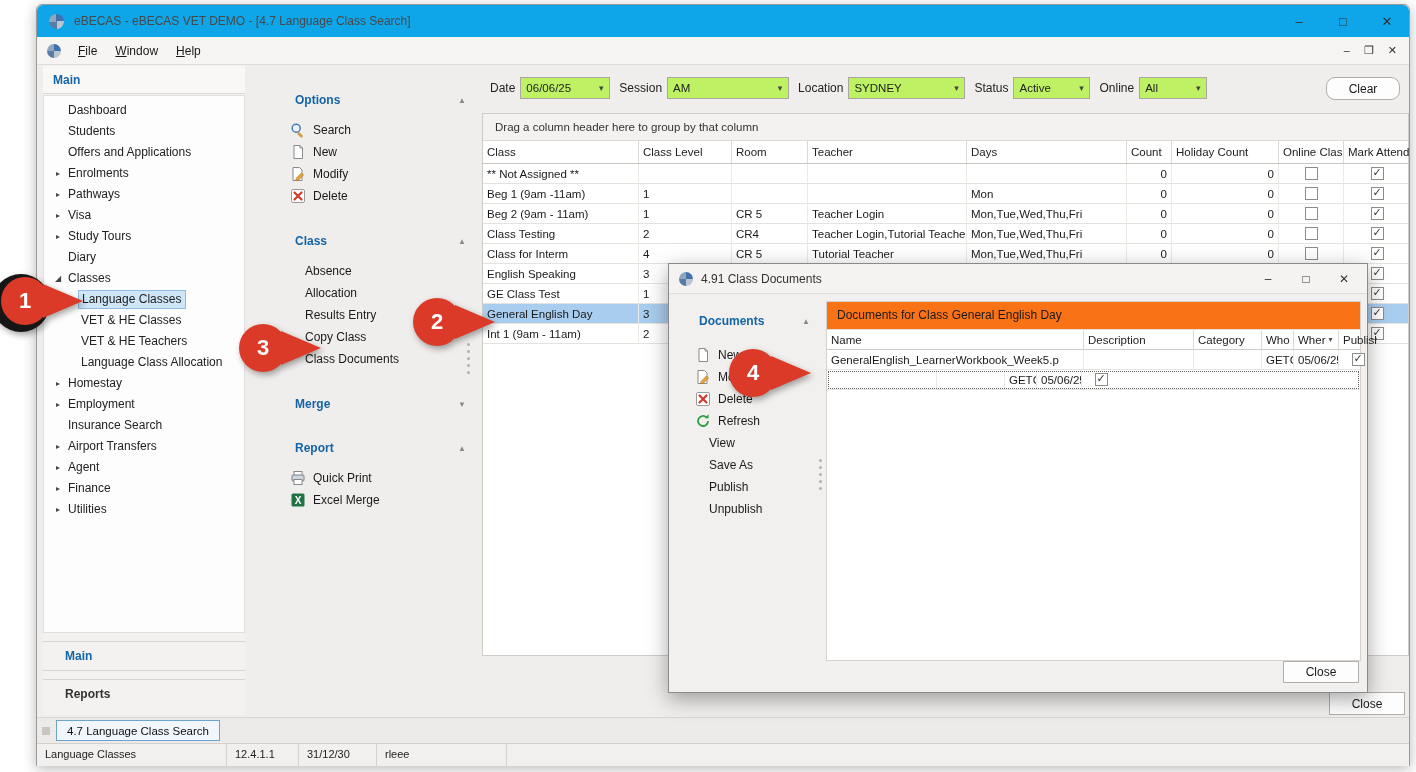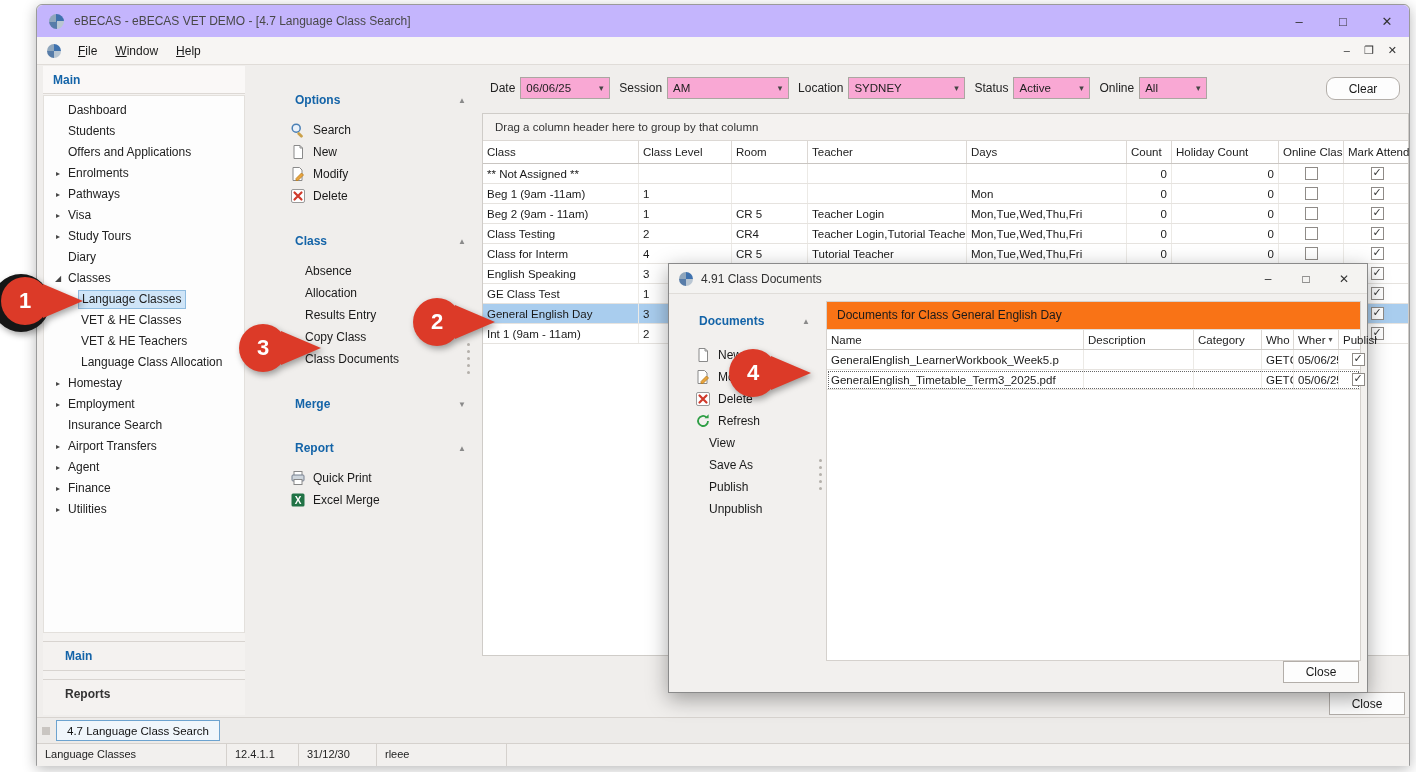--- a/index.html
+++ b/index.html
@@ -3,21 +3,21 @@
 <meta charset="utf-8">
 <style>
   * { margin:0; padding:0; box-sizing:border-box; }
   html,body { background:#ffffff; }
   body { font-family:"Liberation Sans", sans-serif; }
   #canvas { position:relative; width:1416px; height:772px; overflow:hidden; background:#ffffff; font-size:12px; color:#222; }
 
   
   .app-window { position:absolute; left:36px; top:4px; width:1374px; height:762px; background:#f0eeec;
     border:1px solid #9a9a9a; border-radius:6px 6px 0 0; box-shadow:0 3px 14px rgba(0,0,0,0.28); }
-  .titlebar { position:absolute; left:0; top:0; right:0; height:32px; background:#c4b5fd; border-radius:6px 6px 0 0;
+  .titlebar { position:absolute; left:0; top:0; right:0; height:32px; background:#0ea5e9; border-radius:6px 6px 0 0;
     display:flex; align-items:center; }
   .app-logo { width:15px; height:15px; margin-left:12px; border-radius:50%;
     background:conic-gradient(#3f72ae 0 25%, #b9c6d2 0 50%, #577ca8 0 75%, #8fa6bc 0); flex:none; }
   .title-text { margin-left:10px; font-size:12px; color:#484848; white-space:nowrap; }
   .win-controls { margin-left:auto; display:flex; }
   .win-btn { width:44px; height:30px; display:flex; align-items:center; justify-content:center; font-size:13px; color:#333; }
 
   .menubar { position:absolute; left:0; top:32px; right:0; height:28px; background:#f7f5f3; border-bottom:1px solid #e0dcd8;
     display:flex; align-items:center; }
   .menu-logo { width:14px; height:14px; margin:0 8px 0 10px; border-radius:50%;
@@ -49,21 +49,21 @@
   .section-header:first-child { margin-top:0; }
   .section-arrow { margin-left:auto; font-size:8px; color:#8a8a8a; }
   .action-item { height:22px; display:flex; align-items:center; padding-left:45px; font-size:12px; color:#1a1a1a; }
   .action-item.no-icon { padding-left:60px; }
   .a-icon { width:16px; height:16px; margin-right:7px; flex:none; display:inline-flex; }
 
   
   .content { position:absolute; left:445px; top:61px; width:929px; height:651px; }
   .filter-row { position:absolute; left:0; top:10px; right:0; height:24px; display:flex; align-items:center; padding-left:8px; }
   .f-label { font-size:12px; color:#222; margin:0 5px 0 9px; white-space:nowrap; }
-  .combo { height:22px; background:#f9a8d4; border:1px solid #aba6a1; display:flex; align-items:center; flex:none; }
+  .combo { height:22px; background:#bef264; border:1px solid #aba6a1; display:flex; align-items:center; flex:none; }
   .combo-val { flex:1; padding-left:5px; font-size:11.5px; white-space:nowrap; overflow:hidden; }
   .combo-arrow { width:16px; text-align:center; font-size:9px; color:#444; flex:none; }
   .btn { background:#fdfdfd; border:1px solid #b3aea9; font-size:12px; display:flex; align-items:center; justify-content:center; color:#1a1a1a; }
   .clear-btn { position:absolute; right:11px; top:11px; width:74px; height:23px;border-radius:9px; }
   .clear-btn::first-letter { text-decoration:underline; }
 
   .grid { position:absolute; left:0; top:47px; width:927px; height:543px; background:#fff; border:1px solid #cfccc8; }
   .group-bar { height:27px; background:#f4f2f0; border-bottom:1px solid #dcd8d4; line-height:26px; padding-left:12px;
     font-size:11.5px; color:#333; }
   .g-head { display:flex; height:23px; border-bottom:1px solid #c9c5c1; background:#fff; }
@@ -656,21 +656,20 @@
             <div class="dg-cell dcw0">GeneralEnglish_LearnerWorkbook_Week5.p</div>
             <div class="dg-cell dcw1"></div>
             <div class="dg-cell dcw2"></div>
             <div class="dg-cell dcw3">GETC</div>
             <div class="dg-cell dcw4">05/06/25</div>
             <div class="dg-cell ctr dcw5">
               <span class="cb checked"></span>
             </div>
           </div>
           <div class="dlg-row focused">
-            <div class="dg-cell dcw0">GeneralEnglish_Timetable_Term3_2025.pdf</div>
             <div class="dg-cell dcw1"></div>
             <div class="dg-cell dcw2"></div>
             <div class="dg-cell dcw3">GETC</div>
             <div class="dg-cell dcw4">05/06/25</div>
             <div class="dg-cell ctr dcw5">
               <span class="cb checked"></span>
             </div>
           </div>
         </div>
     </div>

